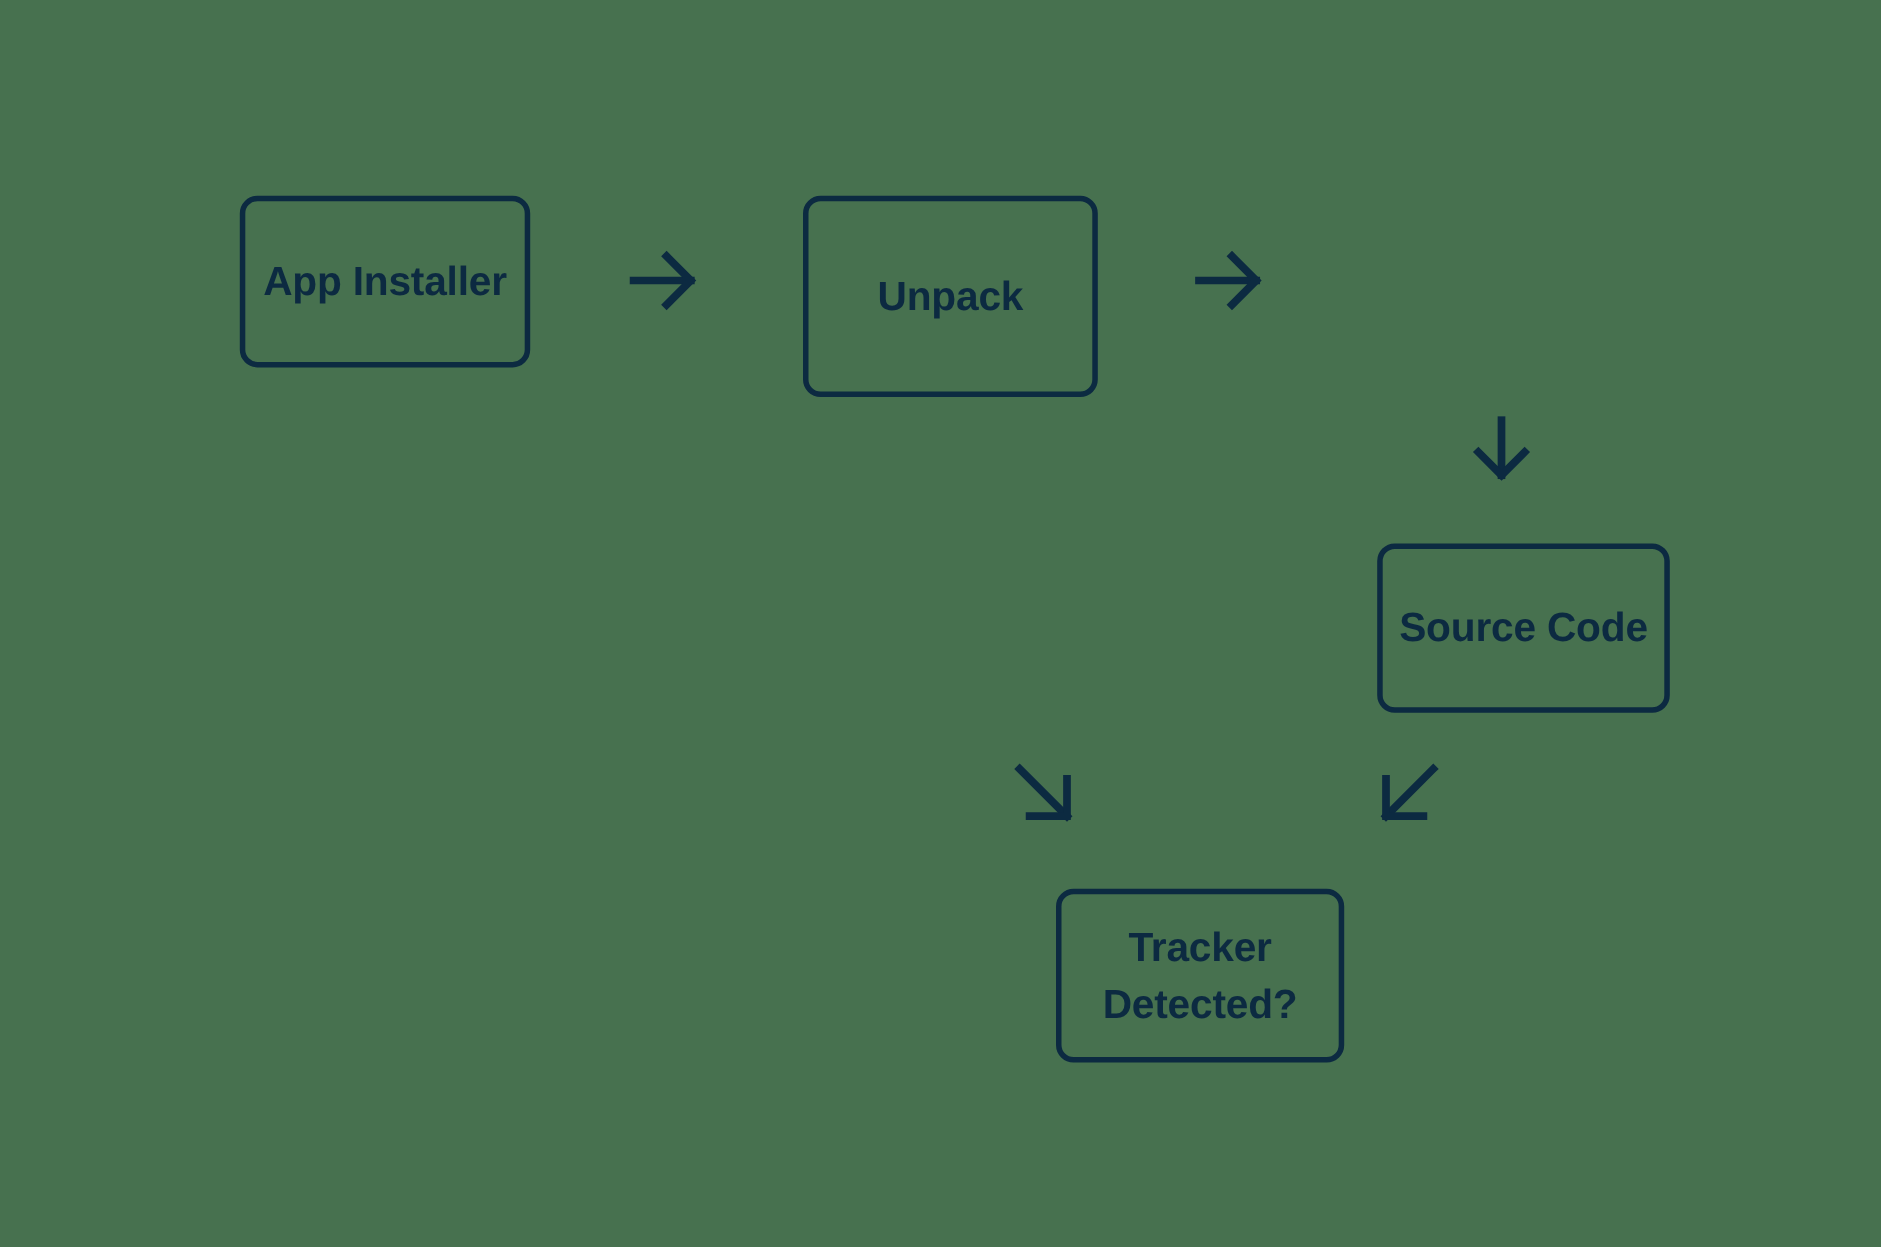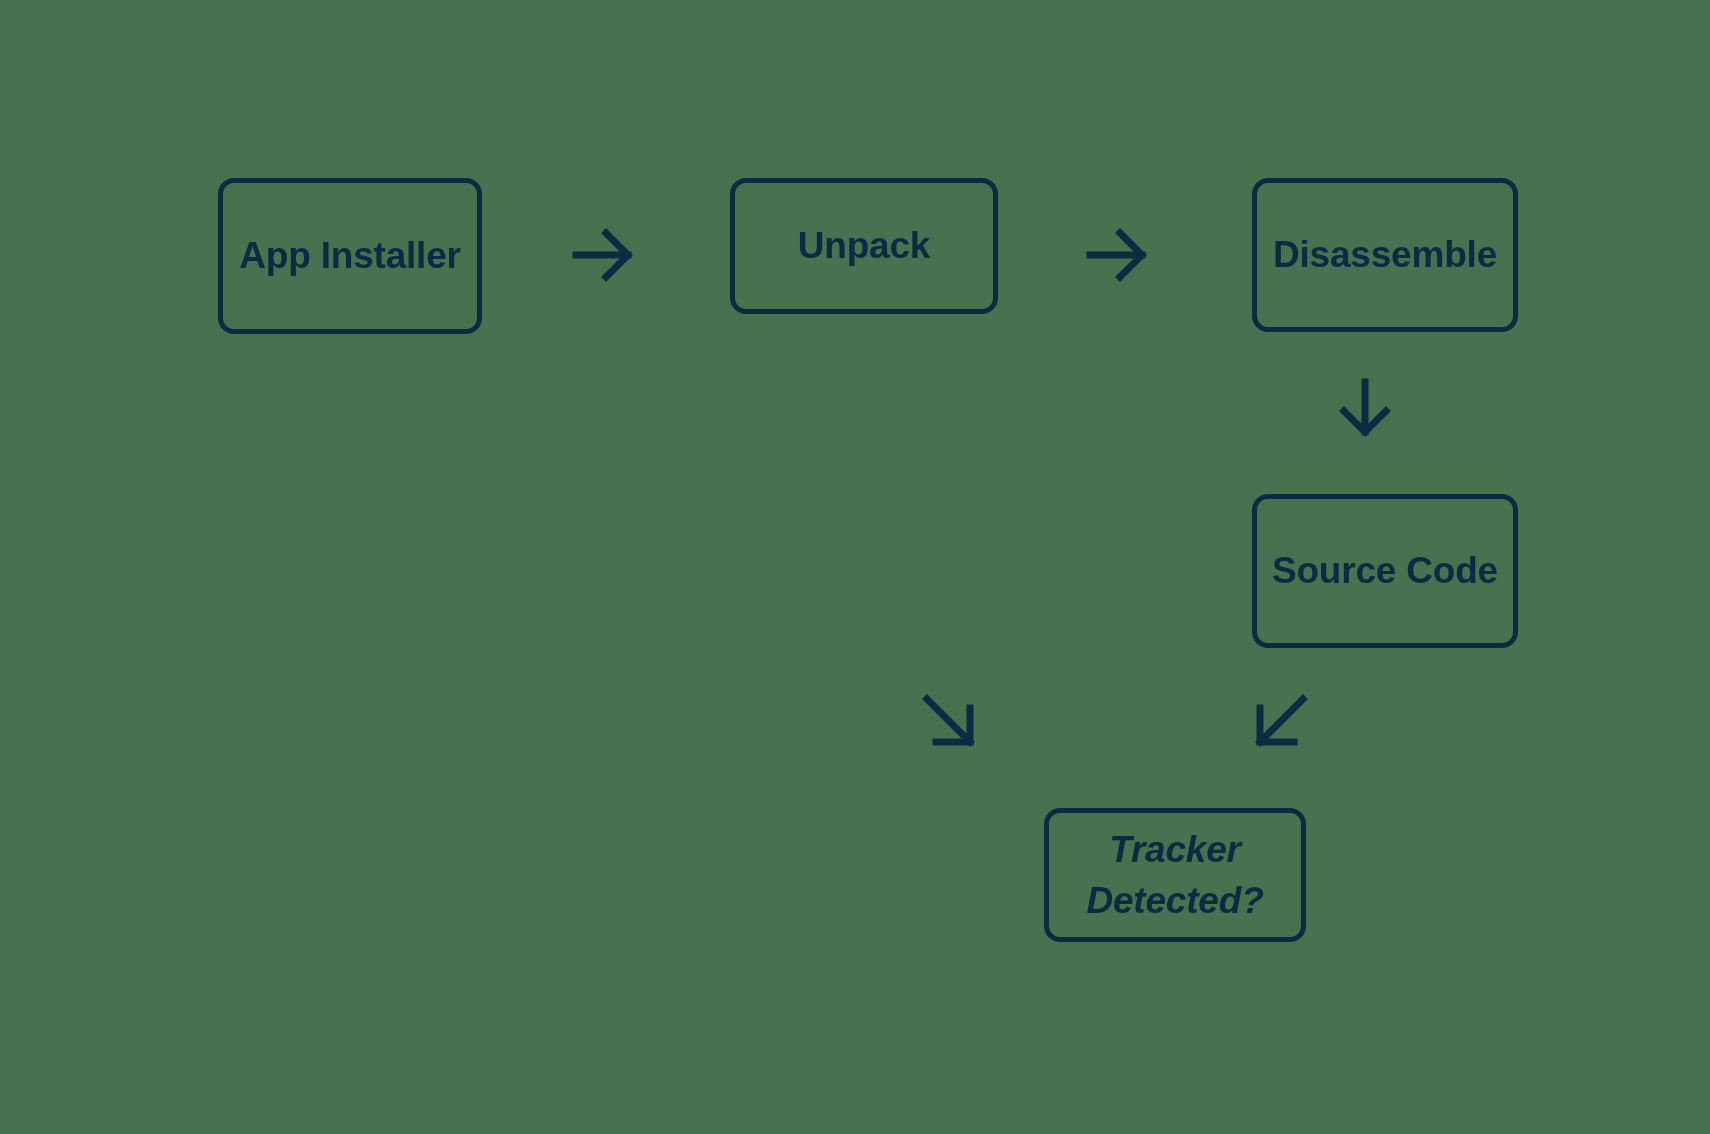--- a/index.html
+++ b/index.html
@@ -25,25 +25,25 @@
     font-size:37px;
     line-height:1.38;
     letter-spacing:-0.2px;
     background:transparent;
     padding:0 0;
   }
   .node .lbl{display:block;white-space:pre-line;}
 
   
   #n-app-installer { left:218px;  top:178px; width:264px; height:156px; }
-  #n-unpack        { left:730px;  top:178px; width:268px; height:136px; }
+  #n-unpack        { left:730px;  top:178px; width:268px; height:183px; }
   #n-disassemble   { left:1252px; top:178px; width:266px; height:154px; }
   #n-trackers      { left:732px;  top:494px; width:268px; height:154px; }
   #n-source-code   { left:1252px; top:494px; width:266px; height:154px;text-align:center; }
-  #n-tracker-det   { left:1044px;  top:808px; width:262px; height:134px;font-style:italic; }
+  #n-tracker-det   { left:960px;  top:808px; width:262px; height:158px; }
 
   .arrow{position:absolute;}
   .arrow svg{display:block;overflow:visible;}
 
   #a-installer-unpack { left:570px;  top:222px; width:66px;  height:66px; }
   #a-unpack-disasm    { left:1084px; top:222px; width:66px;  height:66px; }
   #a-disasm-source    { left:1334px; top:378px; width:62px;  height:62px; }
   #a-trackers-det     { left:922px;  top:694px; width:56px;  height:56px; }
   #a-source-det       { left:1252px; top:694px; width:56px;  height:56px; }
 </style>
@@ -53,23 +53,20 @@
 <div id="stage">
 
   <div class="node" id="n-app-installer">
     <span class="lbl">App Installer</span>
   </div>
 
   <div class="node" id="n-unpack">
     <span class="lbl">Unpack</span>
   </div>
 
-  <div class="node" id="n-disassemble">
-    <span class="lbl">Disassemble</span>
-  </div>
 
 
   <div class="node" id="n-source-code">
     <span class="lbl">Source Code</span>
   </div>
 
   <div class="node" id="n-tracker-det">
     <span class="lbl">Tracker
 Detected?</span>
   </div>

